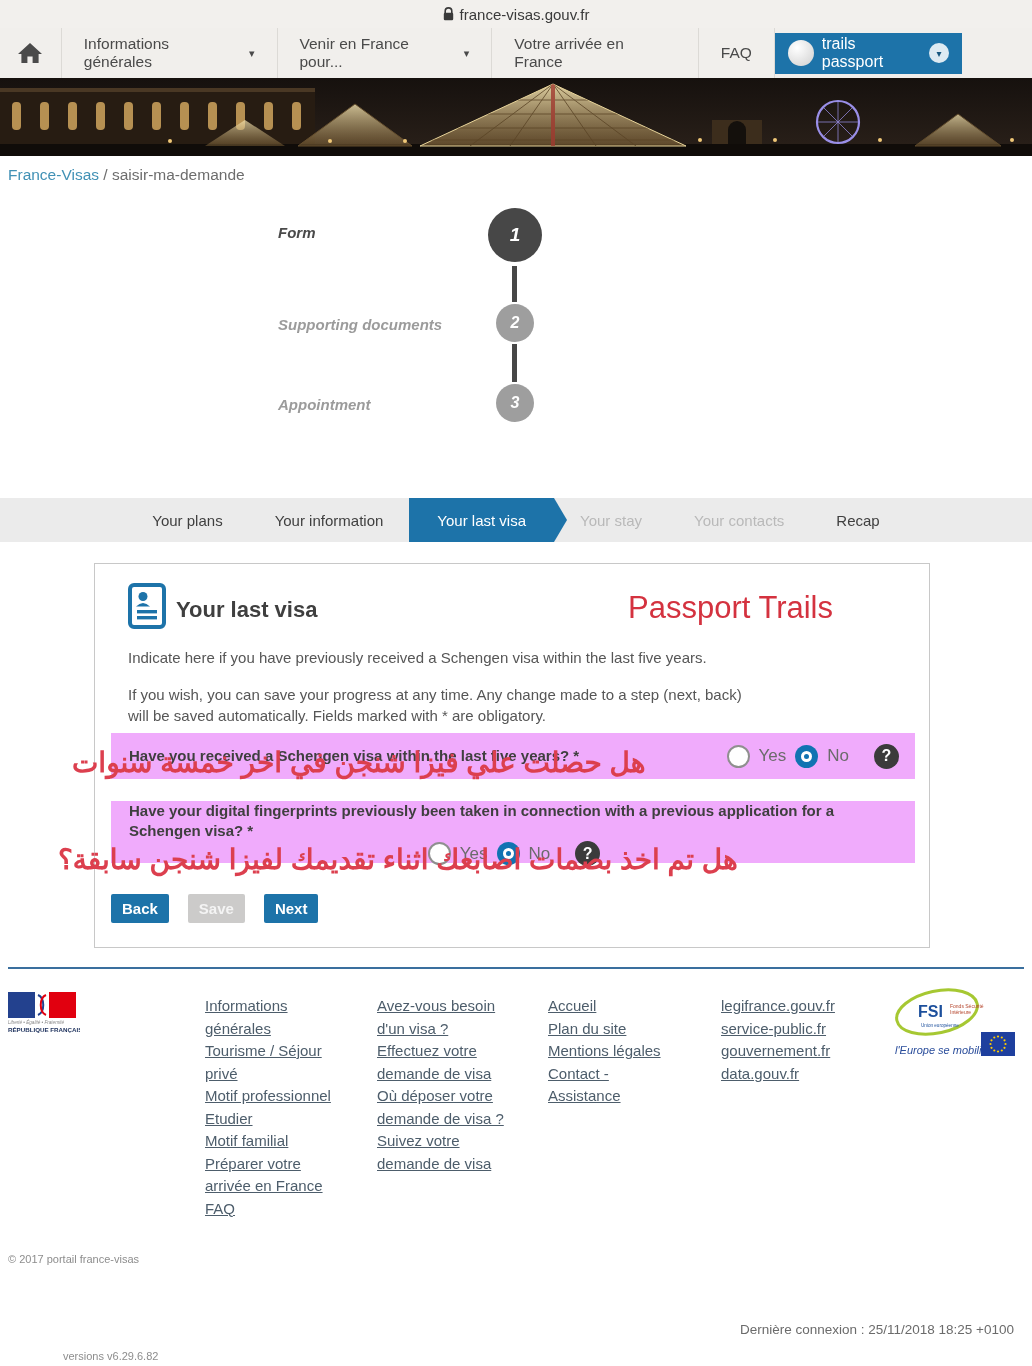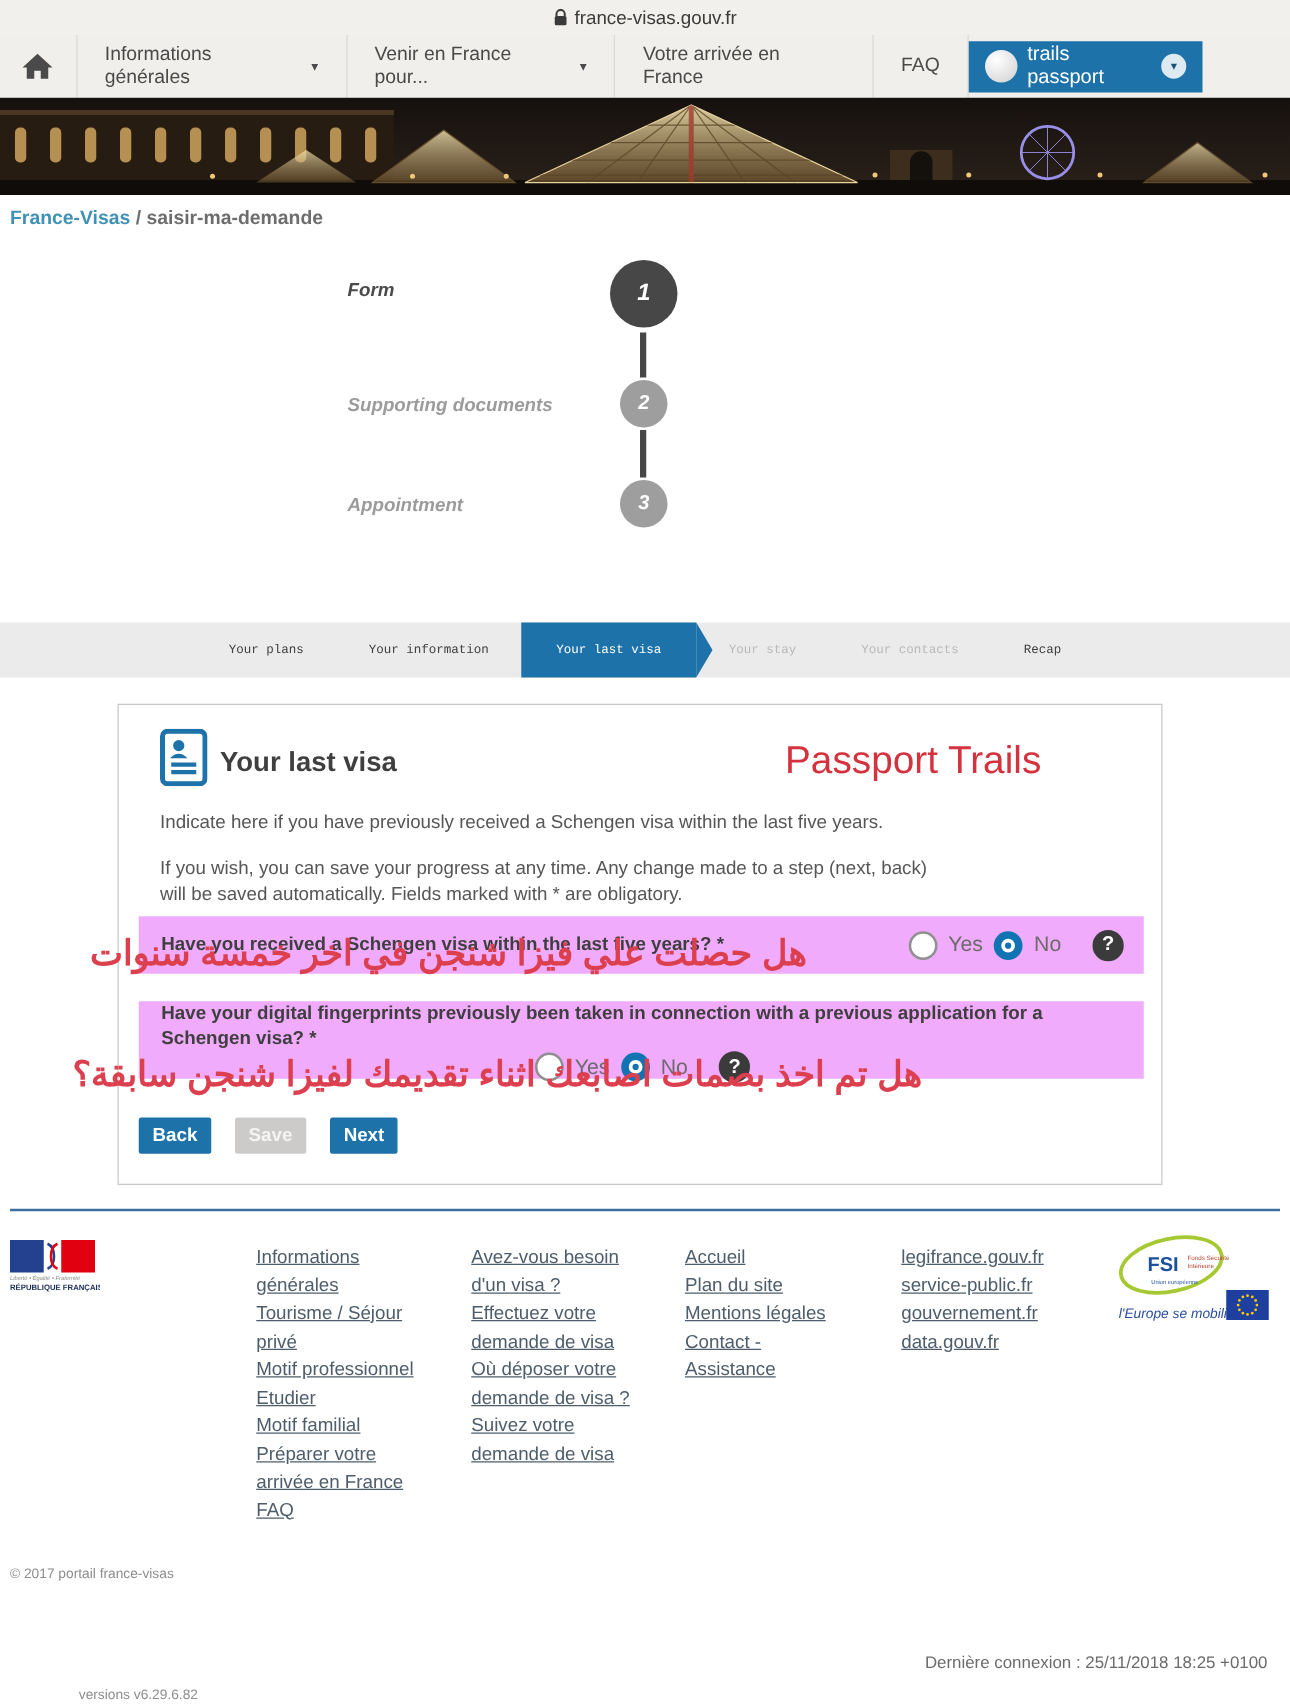--- a/index.html
+++ b/index.html
@@ -27,37 +27,37 @@
             background:radial-gradient(circle at 35% 30%, #ffffff, #cfcfcf); }
   .chev-circle { width:20px; height:20px; border-radius:50%; background:rgba(255,255,255,.85);
                  display:flex; align-items:center; justify-content:center; }
   .chev-circle .caret { color:#16567f; font-size:10px; }
 
   
   .hero { position:absolute; top:78px; left:0; width:100%; height:78px; }
   .hero svg { display:block; width:100%; height:78px; }
 
   
-  .breadcrumb { position:absolute; top:166px; left:8px; font-size:15.5px; color:#6d6d6d;font-weight:bold; }
+  .breadcrumb { position:absolute; top:166px; left:8px; font-size:15.5px; color:#6d6d6d; }
   .breadcrumb a { color:#4191b5; text-decoration:none; cursor:pointer; }
 
   
   .stepper { position:absolute; top:188px; left:0; width:100%; height:310px;font-style:italic; }
   .step-label { position:absolute; font-size:15px; font-weight:bold; color:#9b9b9b; }
   .step-label.active { color:#4a4a4a; }
   .scircle { position:absolute; border-radius:50%; background:#9e9e9e; color:#fff;
              display:flex; align-items:center; justify-content:center; font-weight:bold; }
   .scircle.big { width:54px; height:54px; background:#474747; font-size:19px; }
   .scircle.small { width:38px; height:38px; font-size:16px; }
   .sline { position:absolute; left:512px; width:5px; background:#474747; }
 
   
   .tabbar { position:absolute; top:498px; left:0; width:100%; height:44px; background:#ebebeb;
             display:flex; align-items:stretch; justify-content:center; }
-  .tab { display:flex; align-items:center; padding:0 26px; font-size:10px; color:#3f3f3f; cursor:pointer;font-family:Liberation Mono, monospace; }
+  .tab { display:flex; align-items:center; padding:0 26px; font-size:15px; color:#3f3f3f; cursor:pointer; }
   .tab.disabled { color:#b9b9b9; cursor:default; }
   .tab.active { background:#1d73a9; color:#fff; position:relative; padding:0 28px; }
   .tab.active::after { content:""; position:absolute; right:-13px; top:0;
       border-top:22px solid transparent; border-bottom:22px solid transparent;
       border-left:13px solid #1d73a9; z-index:2; }
 
   
   .card { position:absolute; top:563px; left:94px; width:836px; height:385px;
           background:#fff; border:1px solid #c8c8c8; }
   .card-icon { position:absolute; left:33px; top:19px; }

